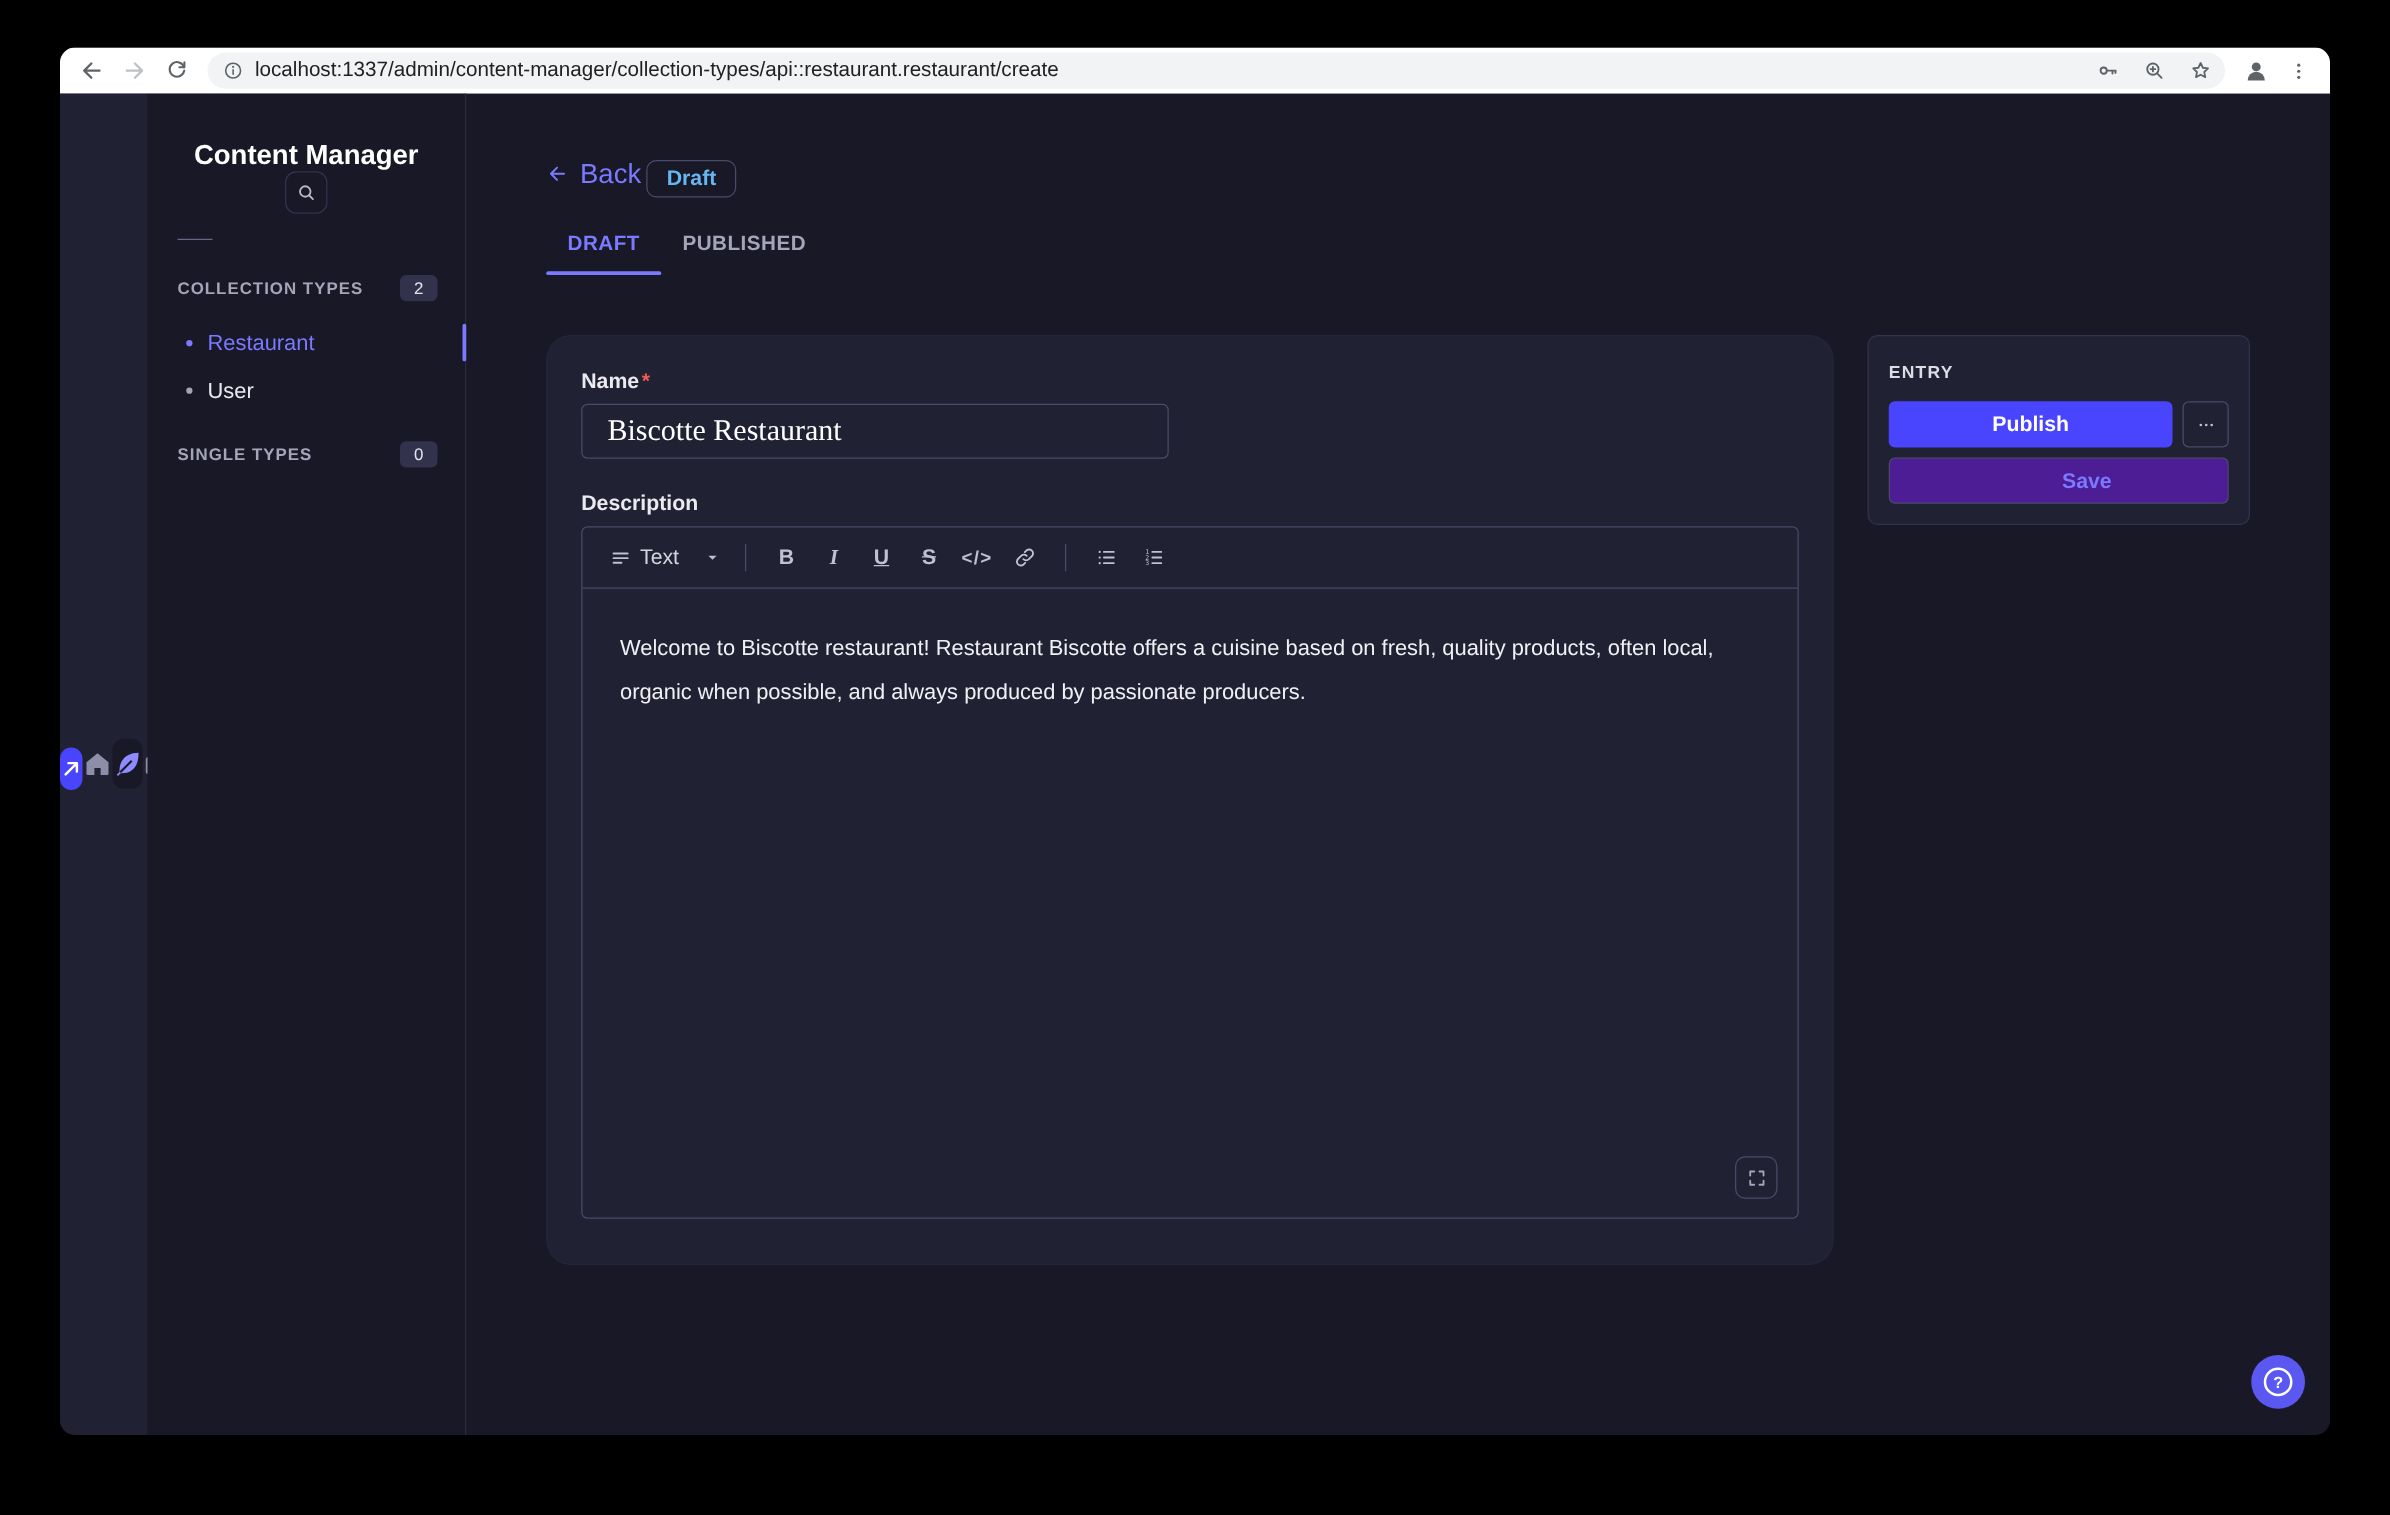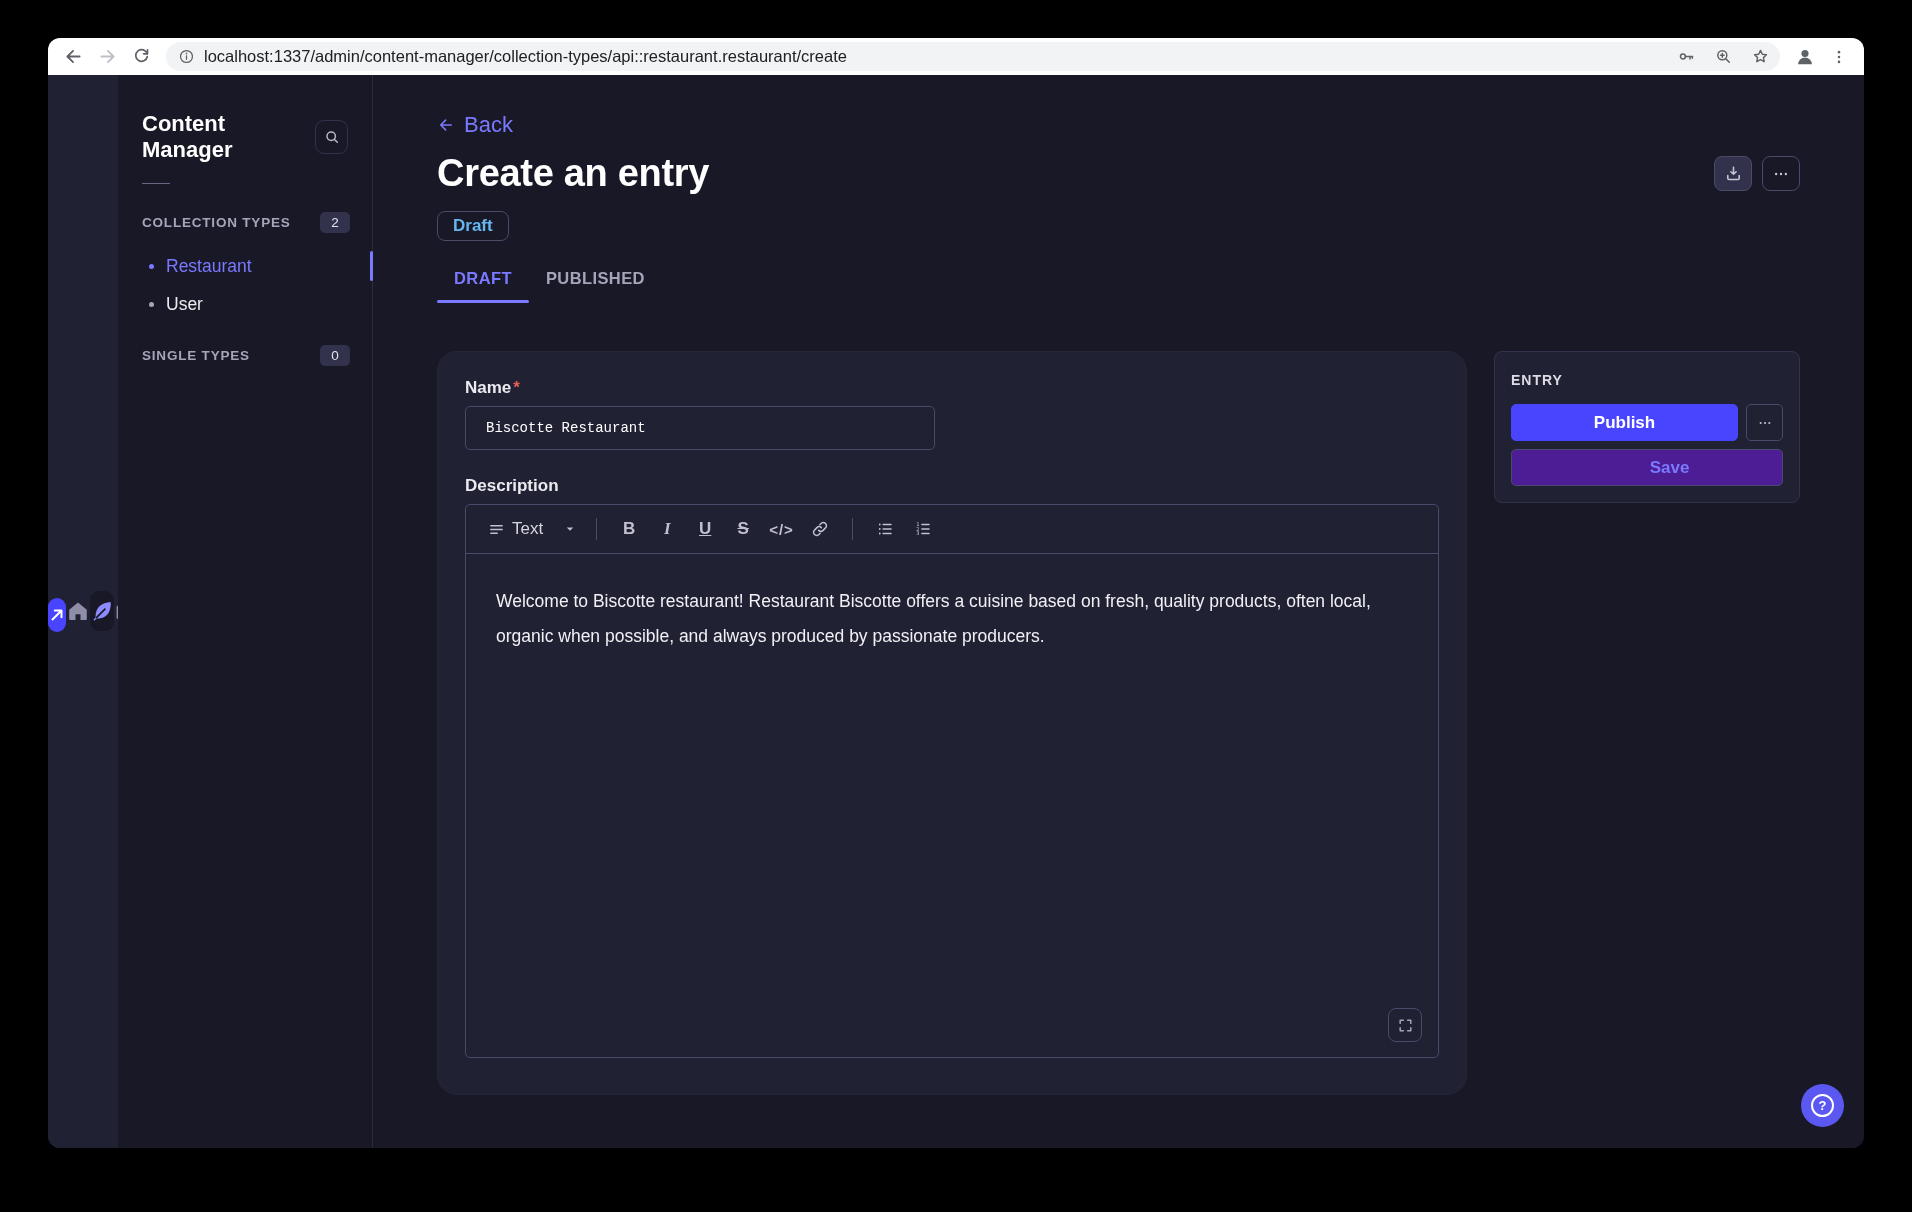--- a/index.html
+++ b/index.html
@@ -34,21 +34,21 @@
   .rail { width:70px; background:#212134; display:flex; flex-direction:row; align-items:center; padding:26px 0 20px; flex:none; }
   .logo { width:34px; height:34px; border-radius:9px; background:#4945ff; display:flex; align-items:center; justify-content:center; }
   .rail-div { width:40px; height:1px; background:#32324d; margin:14px 0; }
   .rail-btn { width:40px; height:40px; border-radius:9px; display:flex; align-items:center; justify-content:center; margin-bottom:8px; color:#8e8ea9; }
   .rail-btn.active { background:#181826; color:#8d8bff; }
   .rail-btn svg { fill:currentColor; }
   .rail-spacer { flex:1; }
   .user-avatar { width:38px; height:38px; border-radius:50%; background:#7e7bff; color:#262663; font-weight:700; font-size:16px; display:flex; align-items:center; justify-content:center; }
 
   .subnav { width:255px; background:#181826; border-right:1px solid #2b2b40; padding-top:36px; flex:none; display:flex; flex-direction:column; }
-  .subnav-head { padding:0 24px; display:flex; align-items:center; justify-content:space-between; }
+  .subnav-head { padding:0 24px; display:flex; align-items:center; justify-content:space-between;flex-direction:column; }
   .subnav-title { font-size:22px; font-weight:700; color:#fff; }
   .subnav-search { width:34px; height:34px; border:1px solid #32324d; border-radius:9px; display:flex; align-items:center; justify-content:center; color:#b8b8c9; background:transparent; }
   .subnav-div { margin:20px 24px 0; width:28px; height:1px; background:#666687; }
   .section { margin-top:28px; }
   .section-head { padding:0 22px 0 24px; display:flex; align-items:center; justify-content:space-between; margin-bottom:14px; }
   .section-label { font-size:13.5px; font-weight:700; color:#a5a5ba; letter-spacing:.8px; }
   .count-badge { min-width:30px; height:21px; padding:0 8px; background:#32324d; border-radius:5px; color:#e3e3f0; font-size:13.5px; display:flex; align-items:center; justify-content:center; }
   .nav-item { height:38px; display:flex; align-items:center; gap:12px; padding:0 24px 0 31px; position:relative; color:#eaeaef; font-size:17.5px; }
   .nav-item .bullet { width:5px; height:5px; border-radius:50%; background:#a5a5ba; flex:none; }
   .nav-item.active { color:#7b79ff; }
@@ -65,21 +65,21 @@
   .status-badge { display:inline-flex; align-items:center; margin-top:16px; padding:4px 15px; border:1px solid #4a4a6a; border-radius:8px; color:#66b7f1; font-weight:600; font-size:17px; }
   .tabs { display:flex; margin-top:28px; }
   .tab-item { font-size:16.5px; font-weight:600; letter-spacing:.4px; padding:0 17px 15px; color:#a5a5ba; position:relative; }
   .tab-item.active { color:#7b79ff; }
   .tab-item.active::after { content:""; position:absolute; left:0; right:0; bottom:0; height:3px; background:#7b79ff; border-radius:2px; }
 
   .content-row { display:flex; gap:27px; margin-top:48px; align-items:flex-start; }
   .form-card { flex:1; background:#212134; border:1px solid #262639; border-radius:20px; padding:26px 27px 36px; min-width:0; }
   .field-label { font-size:17px; font-weight:600; color:#eaeaef; }
   .req { color:#ee5e52; margin-left:2px; }
-  .text-input { display:block; width:470px; height:44px; margin-top:8px; background:#212134; border:1px solid #4a4a6a; border-radius:5px; color:#fff; font-size:14px; padding:0 20px; font-family:Liberation Mono, monospace; outline:none; }
+  .text-input { display:block; width:470px; height:44px; margin-top:8px; background:#212134; border:1px solid #4a4a6a; border-radius:5px; color:#fff; font-size:24px; padding:0 20px; font-family:Liberation Serif, serif; outline:none; }
   .desc-block { margin-top:26px; }
   .editor { margin-top:8px; border:1px solid #4a4a6a; border-radius:5px; background:#212134; }
   .ed-toolbar { height:49px; display:flex; align-items:center; padding:0 16px; gap:2px; border-bottom:1px solid #4a4a6a; }
   .ed-btn { min-width:36px; height:34px; padding:0 6px; border-radius:5px; display:flex; align-items:center; justify-content:center; color:#c0c0cf; gap:7px; background:transparent; border:none; }
   .ed-glyph { font-size:17px; font-weight:700; }
   .ed-glyph.italic { font-family:"Liberation Serif",serif; font-style:italic; font-weight:700; }
   .ed-glyph.under { text-decoration:underline; }
   .ed-glyph.strike { text-decoration:line-through; font-weight:600; }
   .ed-glyph.code { font-weight:600; font-size:15px; letter-spacing:1px; }
   .ed-dropdown { min-width:86px; justify-content:flex-start; }
@@ -255,38 +255,20 @@
     </div>
 
     <div class="main">
       <a class="back-link">
         <svg width="18" height="18" viewBox="0 0 24 24" fill="none" stroke="#7b79ff" stroke-width="2.1" stroke-linecap="round" stroke-linejoin="round">
             <path d="M19 12H5.5M11.5 5.5 5 12l6.5 6.5"></path>
           </svg>
         <span>Back</span>
       </a>
 
-      <div class="title-row">
-        <h1 class="page-title">Create an entry</h1>
-        <div class="hdr-actions">
-          <div class="icon-btn fill">
-            <svg width="19" height="19" viewBox="0 0 24 24" fill="none" stroke="currentColor" stroke-width="2" stroke-linecap="round" stroke-linejoin="round">
-                <path d="M12 4v9M8.7 9.8 12 13l3.3-3.2"></path>
-                <path d="M4.8 14.5v3.6a1.4 1.4 0 0 0 1.4 1.4h11.6a1.4 1.4 0 0 0 1.4-1.4v-3.6"></path>
-              </svg>
-          </div>
-          <div class="icon-btn">
-            <svg width="18" height="18" viewBox="0 0 24 24" fill="currentColor">
-                <circle cx="5.5" cy="12" r="1.6"></circle>
-                <circle cx="12" cy="12" r="1.6"></circle>
-                <circle cx="18.5" cy="12" r="1.6"></circle>
-              </svg>
-          </div>
-        </div>
-      </div>
 
       <div class="status-badge">Draft</div>
 
       <div class="tabs">
         <div class="tab-item active">DRAFT</div>
         <div class="tab-item">PUBLISHED</div>
       </div>
 
       <div class="content-row">
 

